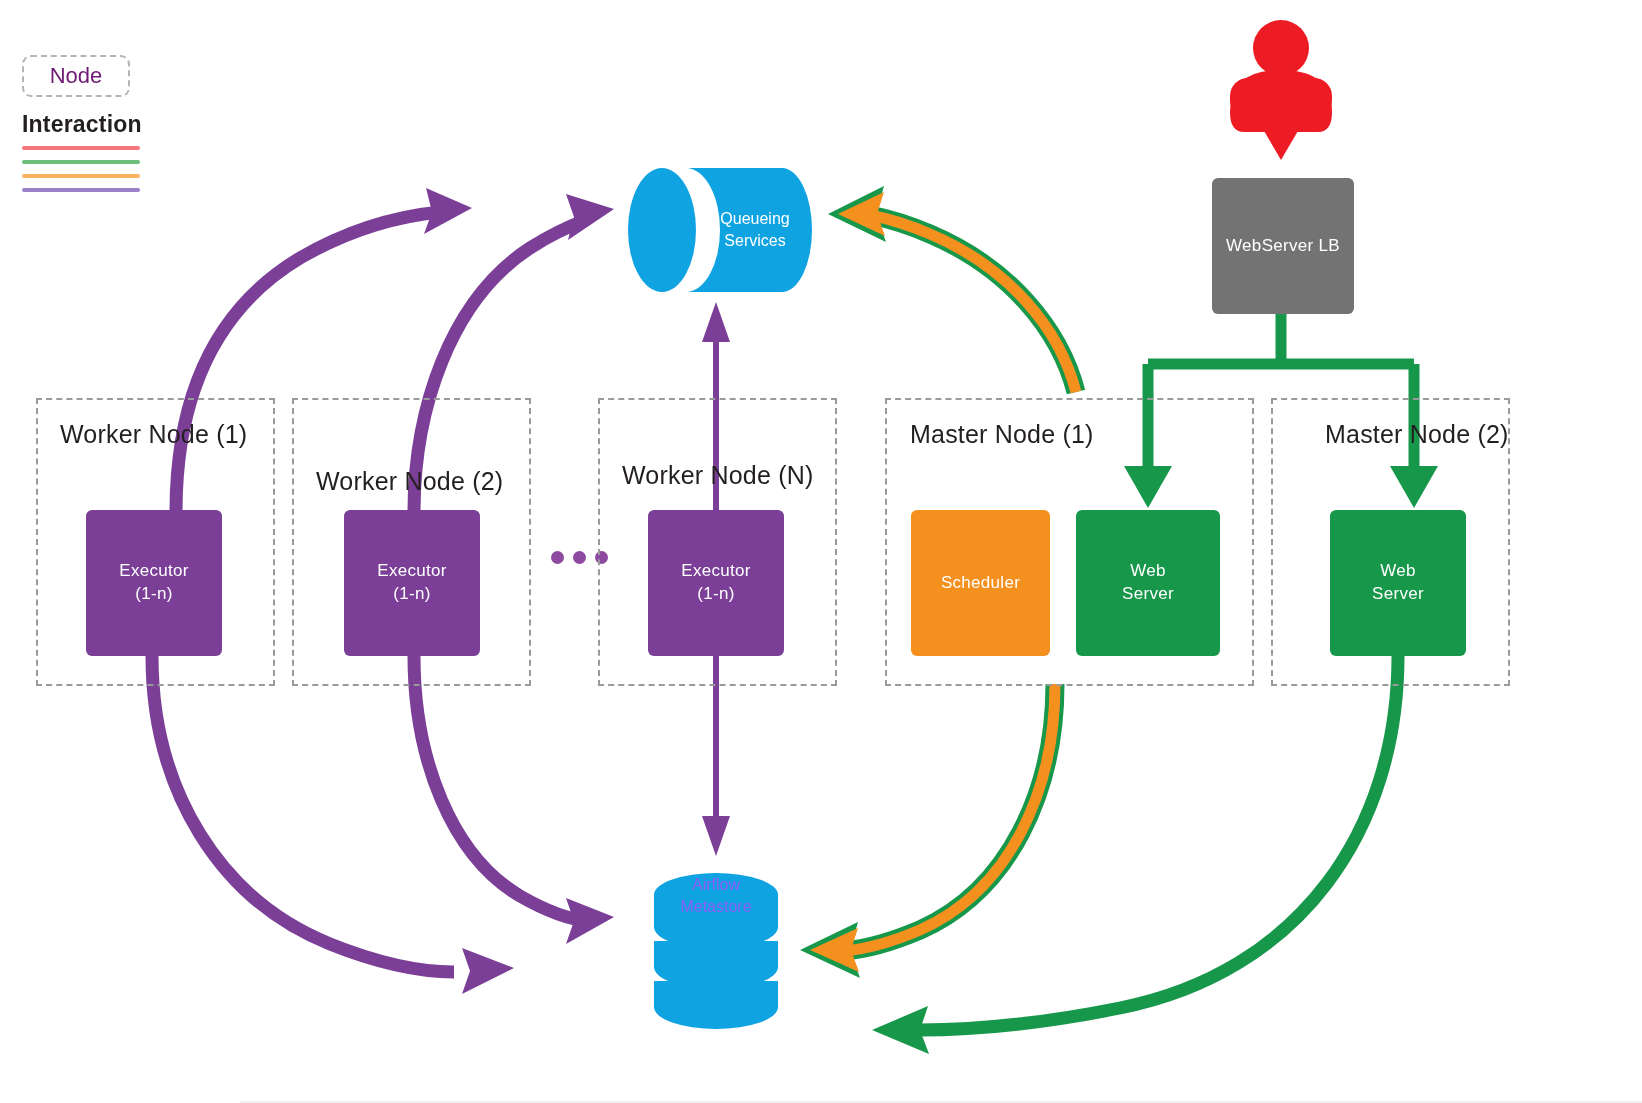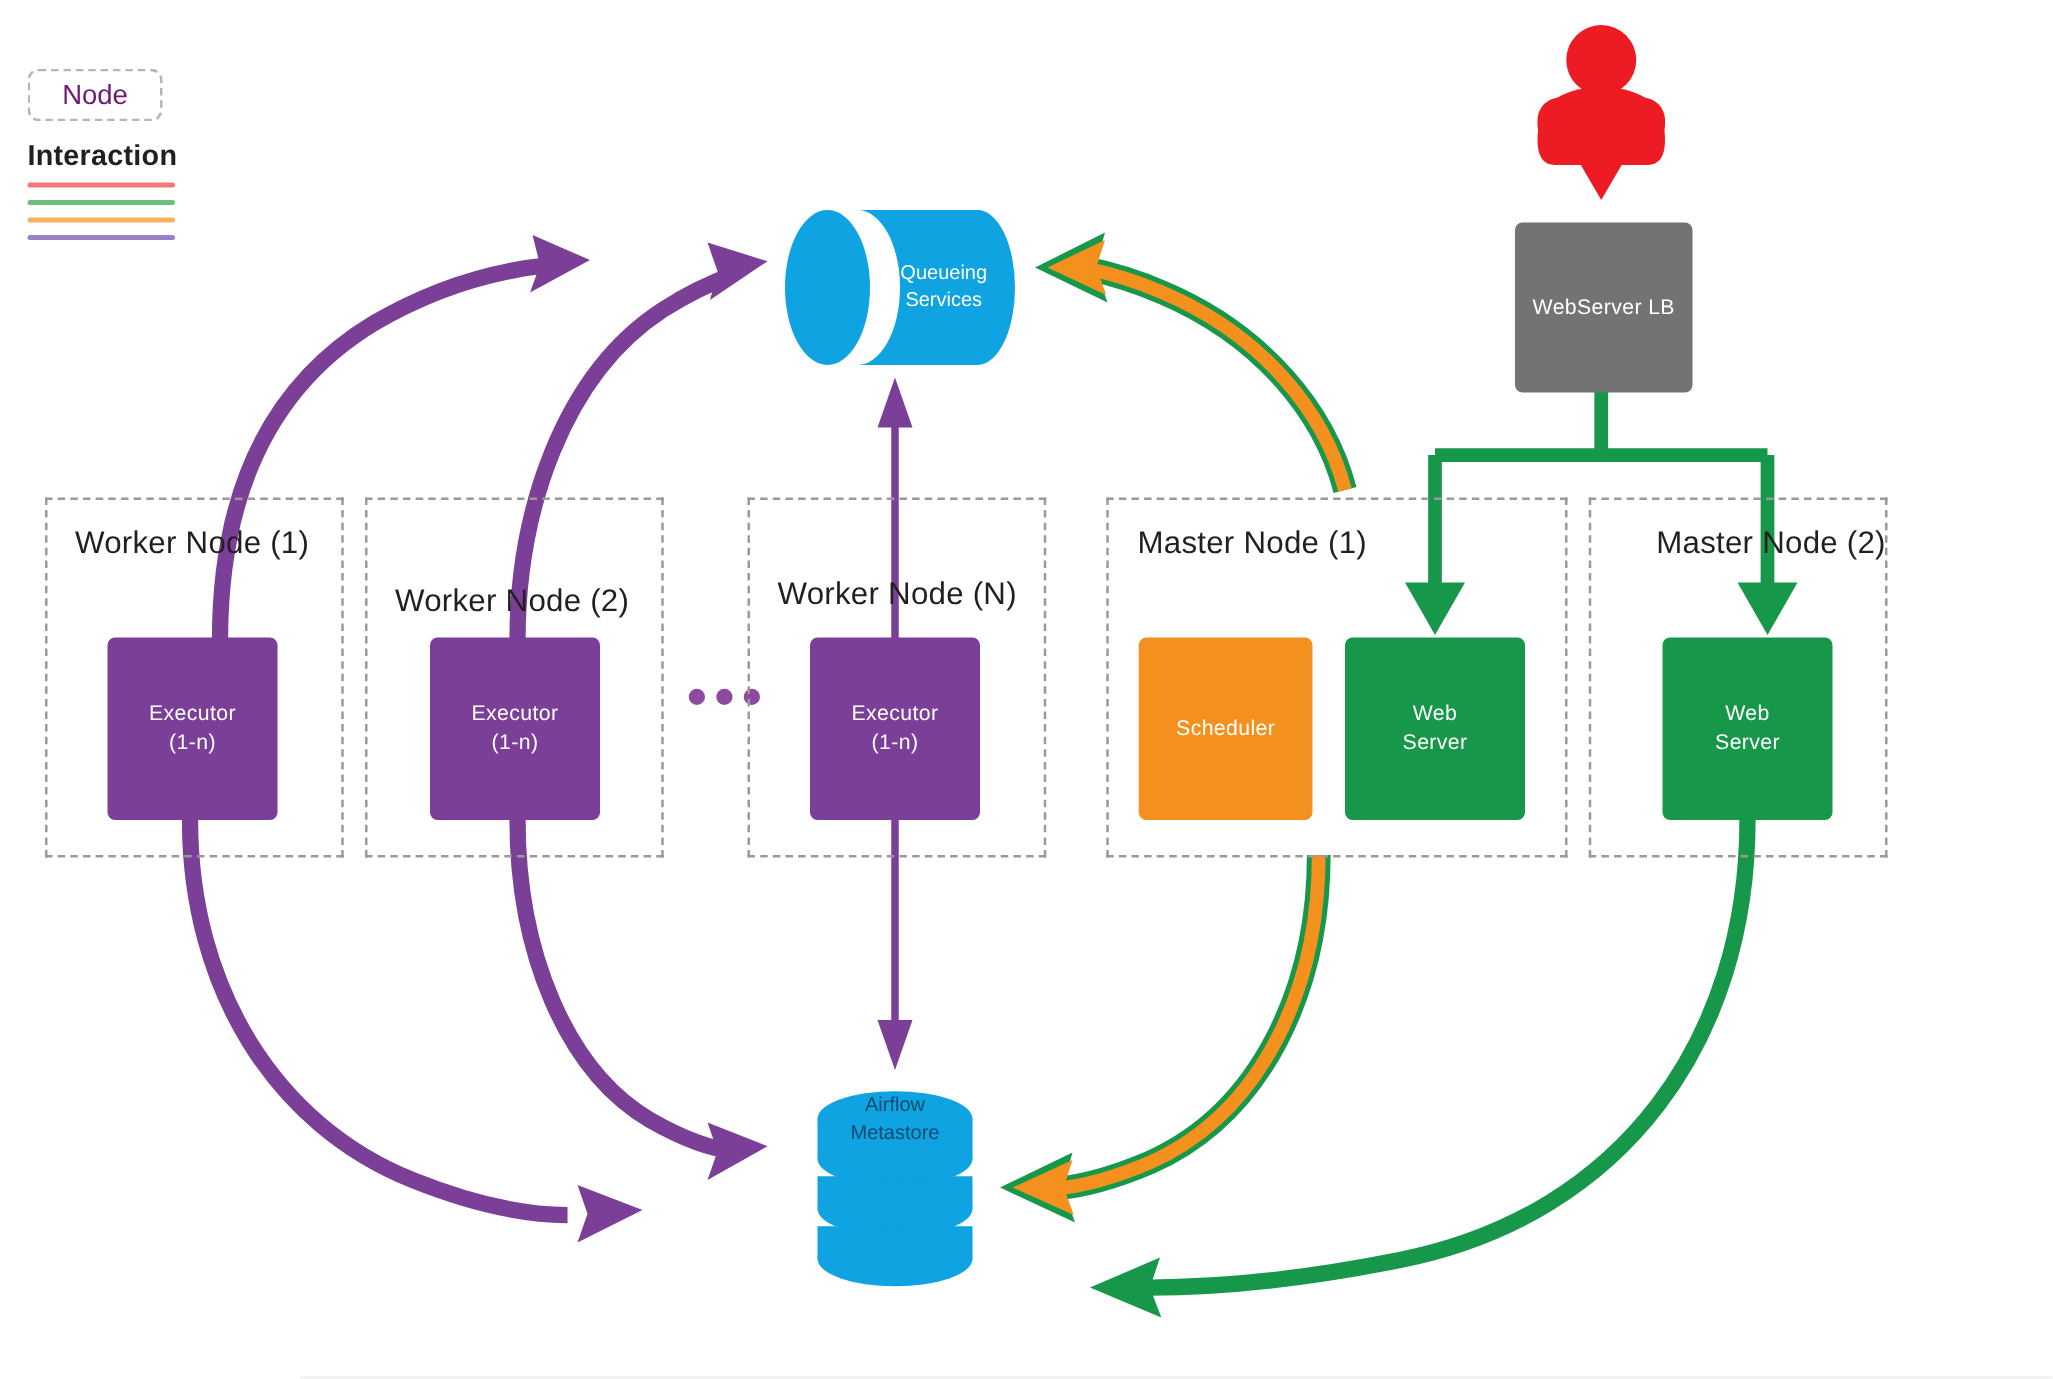--- a/index.html
+++ b/index.html
@@ -123,21 +123,21 @@
       <ellipse cx="716" cy="1007" rx="62" ry="22" fill="#0FA3E2"></ellipse>
     </g>
   </svg>
 
   <div class="user-label" style="left:1176px;top:78px;">User</div>
 
   <div style="position:absolute;left:690px;top:208px;width:130px;text-align:center;color:#fff;font-size:16px;line-height:1.35;">
     <div>Queueing</div>
     <div>Services</div>
   </div>
-  <div style="position:absolute;left:651px;top:874px;width:130px;text-align:center;color:#0c4a6e;font-size:16px;line-height:1.35;">
+  <div style="position:absolute;left:651px;top:874px;width:130px;text-align:center;color:#8b5cf6;font-size:16px;line-height:1.35;">
     <div>Airflow</div>
     <div>Metastore</div>
   </div>
 
   <div class="svc-box" style="left:1212px;top:178px;width:142px;height:136px;background:#737373;">
     <span>WebServer LB</span>
   </div>
 
   <div class="node-group" style="left:36px;top:398px;width:239px;height:288px;"></div>
   <div class="node-title" style="left:60px;top:420px;">Worker Node (1)</div>

